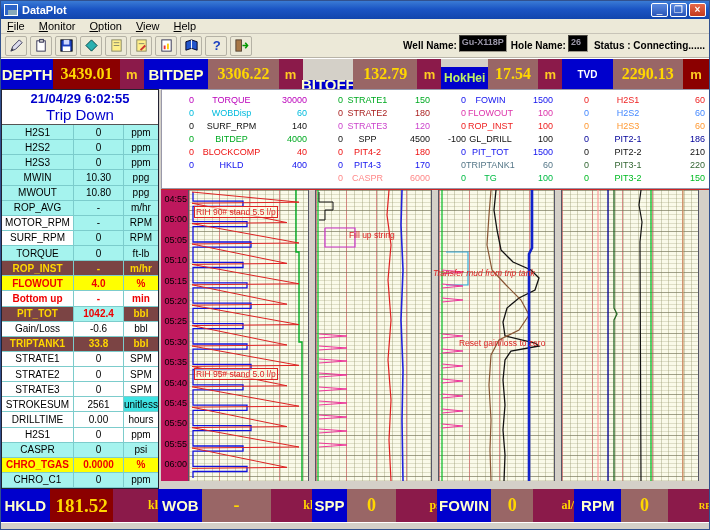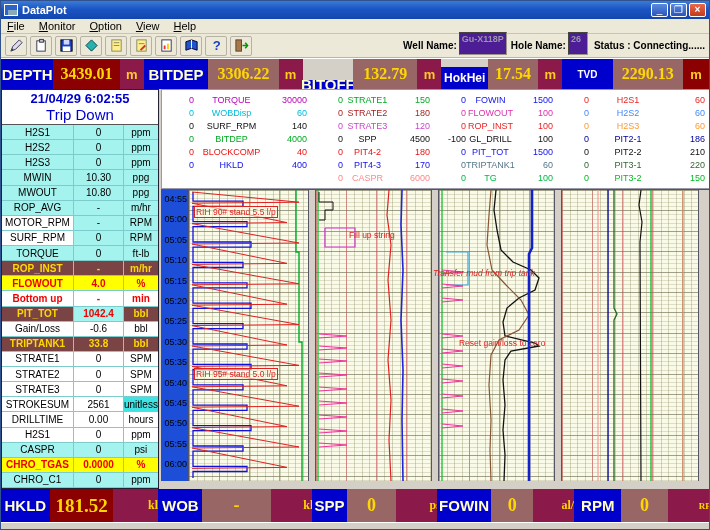--- a/index.html
+++ b/index.html
@@ -16,27 +16,27 @@
   .winbtn.close{background:linear-gradient(180deg,#e8694a,#c33a1d);font-weight:bold;}
 
   
   .menubar{height:15px;background:#ece9d8;border-bottom:1px solid #c8c4b8;display:flex;align-items:center;padding-left:6px;}
   .menu-item{font-size:11px;margin-right:14px;color:#000;}
   .menu-item::first-letter{text-decoration:underline;}
   .toolbar{height:24px;background:#ece9d8;border-bottom:1px solid #b8b4a8;display:flex;align-items:center;padding:1px 4px;}
   .tbtn{width:22px;height:20px;margin-right:3px;background:#ece9d8;border:1px solid #b5b2a5;border-radius:2px;padding:1px;display:flex;align-items:center;justify-content:center;}
   .tbtn svg{width:15px;height:15px;}
   .tb-right{margin-left:auto;display:flex;align-items:center;font-size:10px;font-weight:bold;color:#000;}
-  .field{border:1px inset #9a968a;background:#4c1d95;color:#9a96a8;font-size:9px;padding:0 2px;margin:0 4px 4px 2px;height:23px;line-height:12px;min-width:20px;}
+  .field{border:1px inset #9a968a;background:#000000;color:#9a96a8;font-size:9px;padding:0 2px;margin:0 4px 4px 2px;height:17px;line-height:12px;min-width:20px;}
   .status-text{font-weight:bold;font-size:10px;margin-left:2px;}
 
   
   .banner{height:31px;display:flex;border-top:1px solid #fff;}
   .bn-label{background:#0000cd;color:#ffffcc;font-weight:bold;font-size:15px;display:flex;align-items:center;justify-content:center;flex-grow:1;}
-  .bn-label.small{font-size:12px;color:#ffffff;margin-top:8px;}
+  .bn-label.small{font-size:12px;color:#bef264;margin-top:8px;}
   .bn-label.tiny{font-size:10px;color:#ffffff;}
   .bn-value{background:#996666;color:#ffd700;font-weight:bold;font-size:16px;font-family:"Liberation Serif",serif;display:flex;align-items:center;justify-content:center;}
   .bn-value.dark{background:#8b0000;text-align:right;}
   .bn-unit{background:#8b1a4a;color:#ffcc22;font-weight:bold;font-size:13px;display:flex;align-items:center;justify-content:center;}
   .bn-unit.dark{background:#8b0000;}
 
   
   .main{height:400px;display:flex;background:#d4d0c8;}
   .left-panel{width:163px;background:#fff;border:1px solid #223;display:flex;flex-direction:column;font-size:10px;}
   .lp-head{border-bottom:1px solid #555;background:#fff;color:#0000cc;text-align:center;padding:1px 0;}
@@ -60,21 +60,21 @@
 
   .chart{flex:1;padding-left:2px;display:flex;flex-direction:column;}
   .scale-header{height:100px;background:#fff;border:1px solid #99a;display:flex;padding-top:4px;}
   .scale-col{display:flex;flex-direction:column;}
   .scale-row{height:13px;line-height:13px;font-size:9px;display:flex;white-space:nowrap;}
   .sc-min{width:32px;text-align:right;}
   .sc-name{flex:1;text-align:center;}
   .sc-max{width:42px;text-align:right;padding-right:4px;}
 
   .plot{height:292px;position:relative;background:#d4d0c8;border-top:1px solid #cc2222;overflow:hidden;}
-  .gutter{position:absolute;left:0;top:0;bottom:0;width:27px;background:#1d4ed8;}
+  .gutter{position:absolute;left:0;top:0;bottom:0;width:27px;background:#be185d;}
   .time-label{position:absolute;right:1px;font-size:9px;color:#000;}
   .track{position:absolute;top:0;bottom:0;border-left:1px solid #556;border-right:1px solid #556;background-color:#fafae9;
     background-image:
       repeating-linear-gradient(to bottom, rgba(110,110,85,.55) 0 1px, transparent 1px 20.4px),
       repeating-linear-gradient(to bottom, rgba(150,150,110,.28) 0 1px, transparent 1px 4.08px),
       repeating-linear-gradient(to right, rgba(215,120,120,.85) 0 1px, transparent 1px 30px),
       repeating-linear-gradient(to right, rgba(150,150,110,.40) 0 1px, transparent 1px 7.6px);}
   .curves-svg{position:absolute;left:0;top:0;width:547px;height:292px;}
   .anno{position:absolute;font-size:8.5px;color:#dd2222;white-space:nowrap;}
   .anno.boxed{border:1px solid #dd2222;padding:0 1px;background:rgba(255,255,230,.55);}

